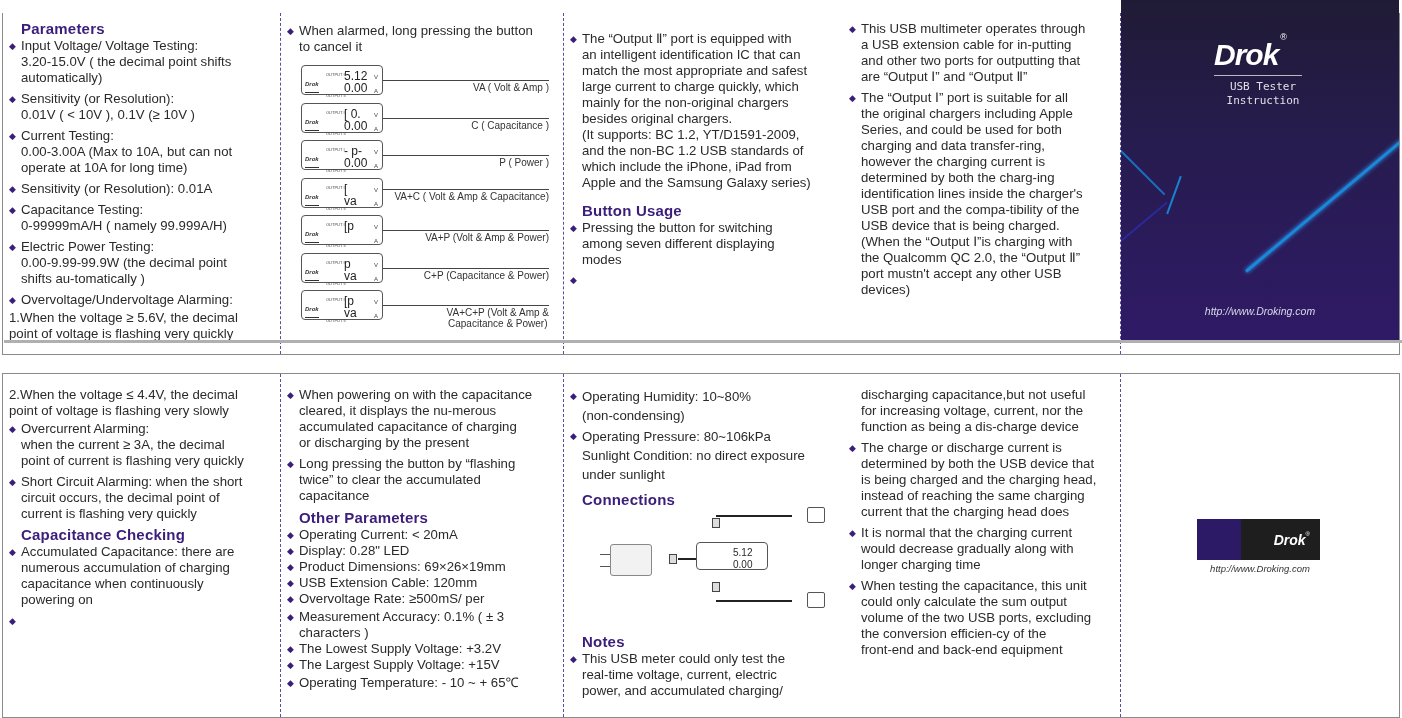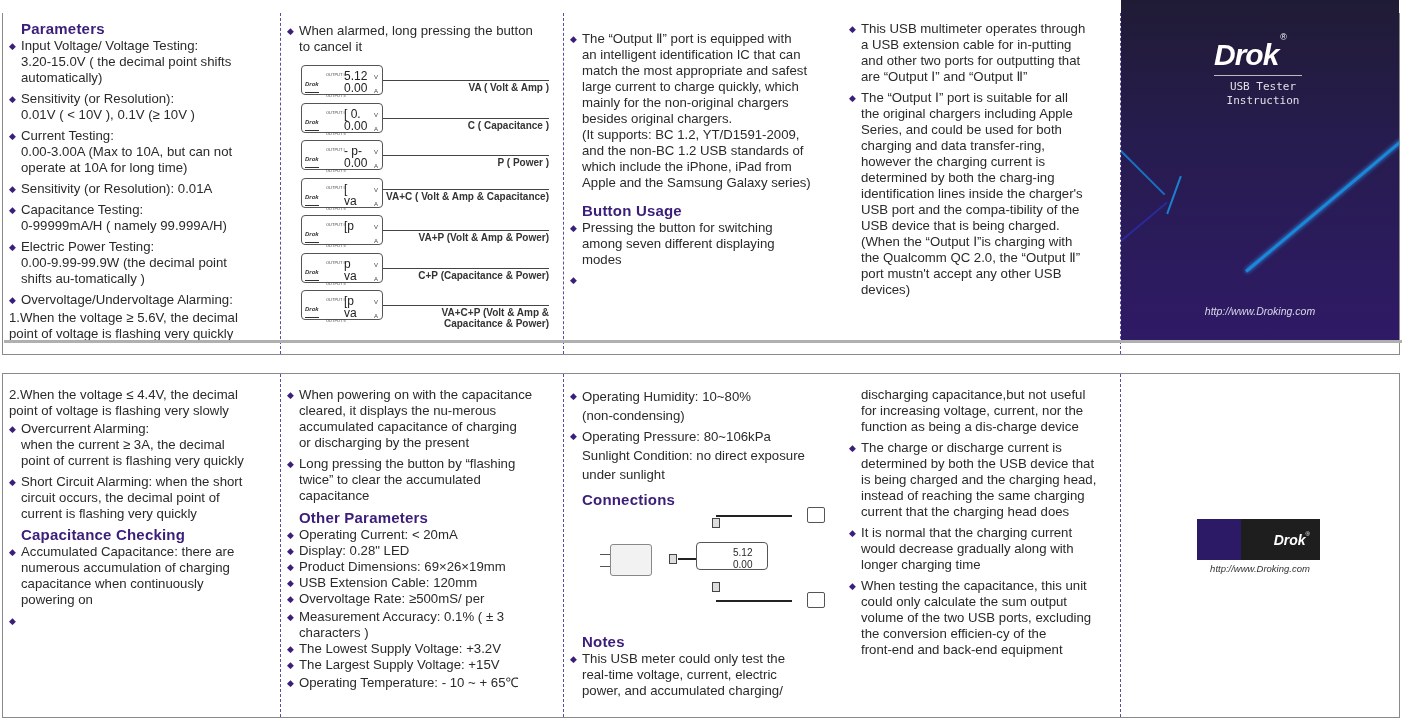--- a/index.html
+++ b/index.html
@@ -30,21 +30,21 @@
   .mode { position: relative; height: 33.5px; margin-bottom: 4px; }
   .lcd { position: absolute; left: 0; top: 0; width: 82px; height: 30px; border: 1.2px solid #555; border-radius: 4px; background: #fff; }
   .lcd .logo { position: absolute; left: 3px; top: 10px; font-size: 6px; font-weight: bold; font-style: italic; color: #333; border-bottom: 1px solid #333; }
   .lcd .o1 { position: absolute; left: 24px; top: 1px; font-size: 4px; color: #444; }
   .lcd .o2 { position: absolute; left: 24px; top: 22px; font-size: 4px; color: #444; }
   .lcd .l1 { position: absolute; left: 42px; top: 2px; font-size: 12px; color: #222; }
   .lcd .l2 { position: absolute; left: 42px; top: 14px; font-size: 12px; color: #222; }
   .lcd .u1 { position: absolute; right: 4px; top: 3px; font-size: 6px; color: #444; }
   .lcd .u2 { position: absolute; right: 4px; top: 17px; font-size: 6px; color: #444; }
   .mode .line { position: absolute; left: 82px; right: 8px; top: 15px; border-top: 1.2px solid #444; }
-  .mode .label { position: absolute; right: 8px; top: 17px; font-size: 10px; color: #333; text-align: right; line-height: 11px; font-weight: bold; }
+  .mode .label { position: absolute; right: 8px; top: 17px; font-size: 10px; color: #333; text-align: center; line-height: 11px; }
 
   
   .cover { position: absolute; left: 1121px; top: 0; width: 278px; height: 341px;
            background: linear-gradient(180deg, #201b35 0%, #261c4e 40%, #2f1a66 100%); overflow: hidden; }
   .cover .streak1 { position: absolute; left: 125px; top: 270px; width: 230px; height: 3px; background: #1a88d8; transform: rotate(-40deg); transform-origin: left center; box-shadow: 0 0 4px #2aa0ff; }
   .cover .streak2 { position: absolute; left: -20px; top: 130px; width: 90px; height: 2px; background: #1a6fc0; transform: rotate(45deg); transform-origin: left center; }
   .cover .streak3 { position: absolute; left: 52px; top: 175px; width: 2px; height: 40px; background: #1a80d0; transform: rotate(20deg); }
   .cover .streak4 { position: absolute; left: 0px; top: 240px; width: 60px; height: 2px; background: #2a2a9a; transform: rotate(-40deg); transform-origin: left center; }
   .brand { position: absolute; left: 93px; top: 38px; font-size: 30px; font-weight: bold; font-style: italic; color: #fff; letter-spacing: -1px; }
   .brand sup { font-size: 9px; font-style: normal; font-weight: normal; position: relative; top: -14px; left: 2px; }

